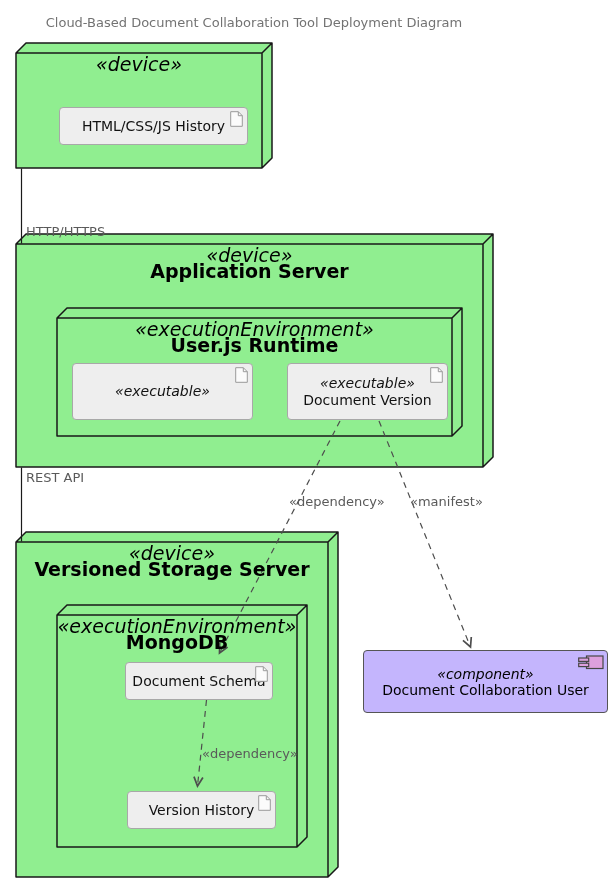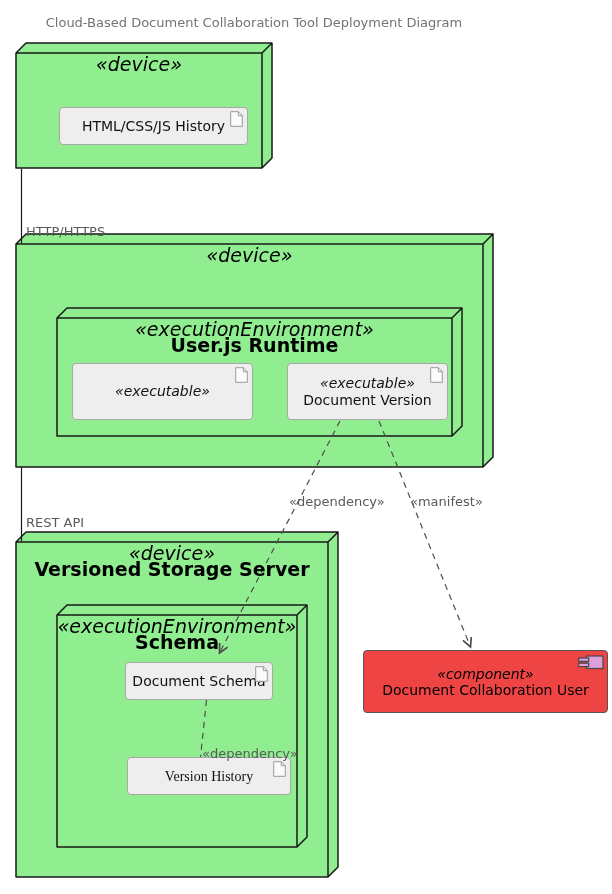--- a/index.html
+++ b/index.html
@@ -20,21 +20,21 @@
   .nname  { font-weight:bold; }
   .artifact {
     position:absolute; box-sizing:border-box;
     background:#EEEEEE; border:1.3px solid #A8A8A8; border-radius:4px;
     display:flex; flex-direction:column; align-items:center; justify-content:center;
     font-size:14px; line-height:17px; color:#111; white-space:nowrap;
   }
   .doc-icon { position:absolute; top:3px; right:4px; width:13px; height:16px; }
   .component-box {
     position:absolute; box-sizing:border-box;
-    background:#ef4444; border:1.4px solid #555555; border-radius:4px;
+    background:#c4b5fd; border:1.4px solid #555555; border-radius:4px;
     display:flex; flex-direction:column; align-items:center; justify-content:center;
     font-size:14px; line-height:16px; color:#000; white-space:nowrap;
   }
   .comp-icon { position:absolute; top:4px; right:3px; }
   .edge-label {
     position:absolute; font-size:13px; line-height:15px;
     color:#5A5A5A; white-space:nowrap;
   }
 </style>
 </head>
@@ -77,20 +77,21 @@
       <svg width="13" height="16" viewBox="0 0 13 16">
         <path d="M0.7,0.7 H8.3 L12.3,4.7 V15.3 H0.7 Z" fill="#FBFBFB" stroke="#9A9A9A" stroke-width="1"></path>
         <path d="M8.3,0.7 V4.7 H12.3" fill="none" stroke="#9A9A9A" stroke-width="1"></path>
       </svg>
     </span>
     <div>HTML/CSS/JS History</div>
   </div>
 
   <div class="label-block" style="left:16px; top:247px; width:467px;">
     <div class="stereo">«device»</div>
+    <div class="nname">Application Server</div>
   </div>
 
   <div class="label-block" style="left:57px; top:321px; width:395px;">
     <div class="stereo">«executionEnvironment»</div>
     <div class="nname">User.js Runtime</div>
   </div>
 
   <div class="artifact" style="left:72px; top:363px; width:181px; height:57px;">
     <span class="doc-icon">
       <svg width="13" height="16" viewBox="0 0 13 16">
@@ -112,34 +113,34 @@
     <div>Document Version</div>
   </div>
 
   <div class="label-block" style="left:16px; top:545px; width:312px;">
     <div class="stereo">«device»</div>
     <div class="nname">Versioned Storage Server</div>
   </div>
 
   <div class="label-block" style="left:57px; top:618px; width:240px;">
     <div class="stereo">«executionEnvironment»</div>
-    <div class="nname">Schema</div>
+    <div class="nname">MongoDB</div>
   </div>
 
   <div class="artifact" style="left:125px; top:662px; width:148px; height:38px;">
     <span class="doc-icon">
       <svg width="13" height="16" viewBox="0 0 13 16">
         <path d="M0.7,0.7 H8.3 L12.3,4.7 V15.3 H0.7 Z" fill="#FBFBFB" stroke="#9A9A9A" stroke-width="1"></path>
         <path d="M8.3,0.7 V4.7 H12.3" fill="none" stroke="#9A9A9A" stroke-width="1"></path>
       </svg>
     </span>
     <div>Document Schema</div>
   </div>
 
-  <div class="artifact" style="left:127px; top:757px; width:164px; height:38px;font-family:Liberation Serif, serif;">
+  <div class="artifact" style="left:127px; top:791px; width:149px; height:38px;">
     <span class="doc-icon">
       <svg width="13" height="16" viewBox="0 0 13 16">
         <path d="M0.7,0.7 H8.3 L12.3,4.7 V15.3 H0.7 Z" fill="#FBFBFB" stroke="#9A9A9A" stroke-width="1"></path>
         <path d="M8.3,0.7 V4.7 H12.3" fill="none" stroke="#9A9A9A" stroke-width="1"></path>
       </svg>
     </span>
     <div>Version History</div>
   </div>
 
   <div class="component-box" style="left:363px; top:650px; width:245px; height:63px;">
@@ -148,18 +149,18 @@
         <rect x="8.5" y="1" width="16.5" height="12.5" fill="#DDA0DD" stroke="#464646" stroke-width="1.2"></rect>
         <rect x="0.7" y="3" width="10" height="3.4" fill="#DDA0DD" stroke="#464646" stroke-width="1.2"></rect>
         <rect x="0.7" y="8.2" width="10" height="3.4" fill="#DDA0DD" stroke="#464646" stroke-width="1.2"></rect>
       </svg>
     </span>
     <div class="stereo">«component»</div>
     <div>Document Collaboration User</div>
   </div>
 
   <div class="edge-label" style="left:26px; top:196px;margin-top:28px;">HTTP/HTTPS</div>
-  <div class="edge-label" style="left:26px; top:515px;text-align:right;">REST API</div>
+  <div class="edge-label" style="left:26px; top:470px;text-align:right;">REST API</div>
   <div class="edge-label" style="left:289px; top:494px;">«dependency»</div>
   <div class="edge-label" style="left:410px; top:494px;text-align:right;">«manifest»</div>
   <div class="edge-label" style="left:202px; top:746px;">«dependency»</div>
 
 </div>
 
 </body></html>

